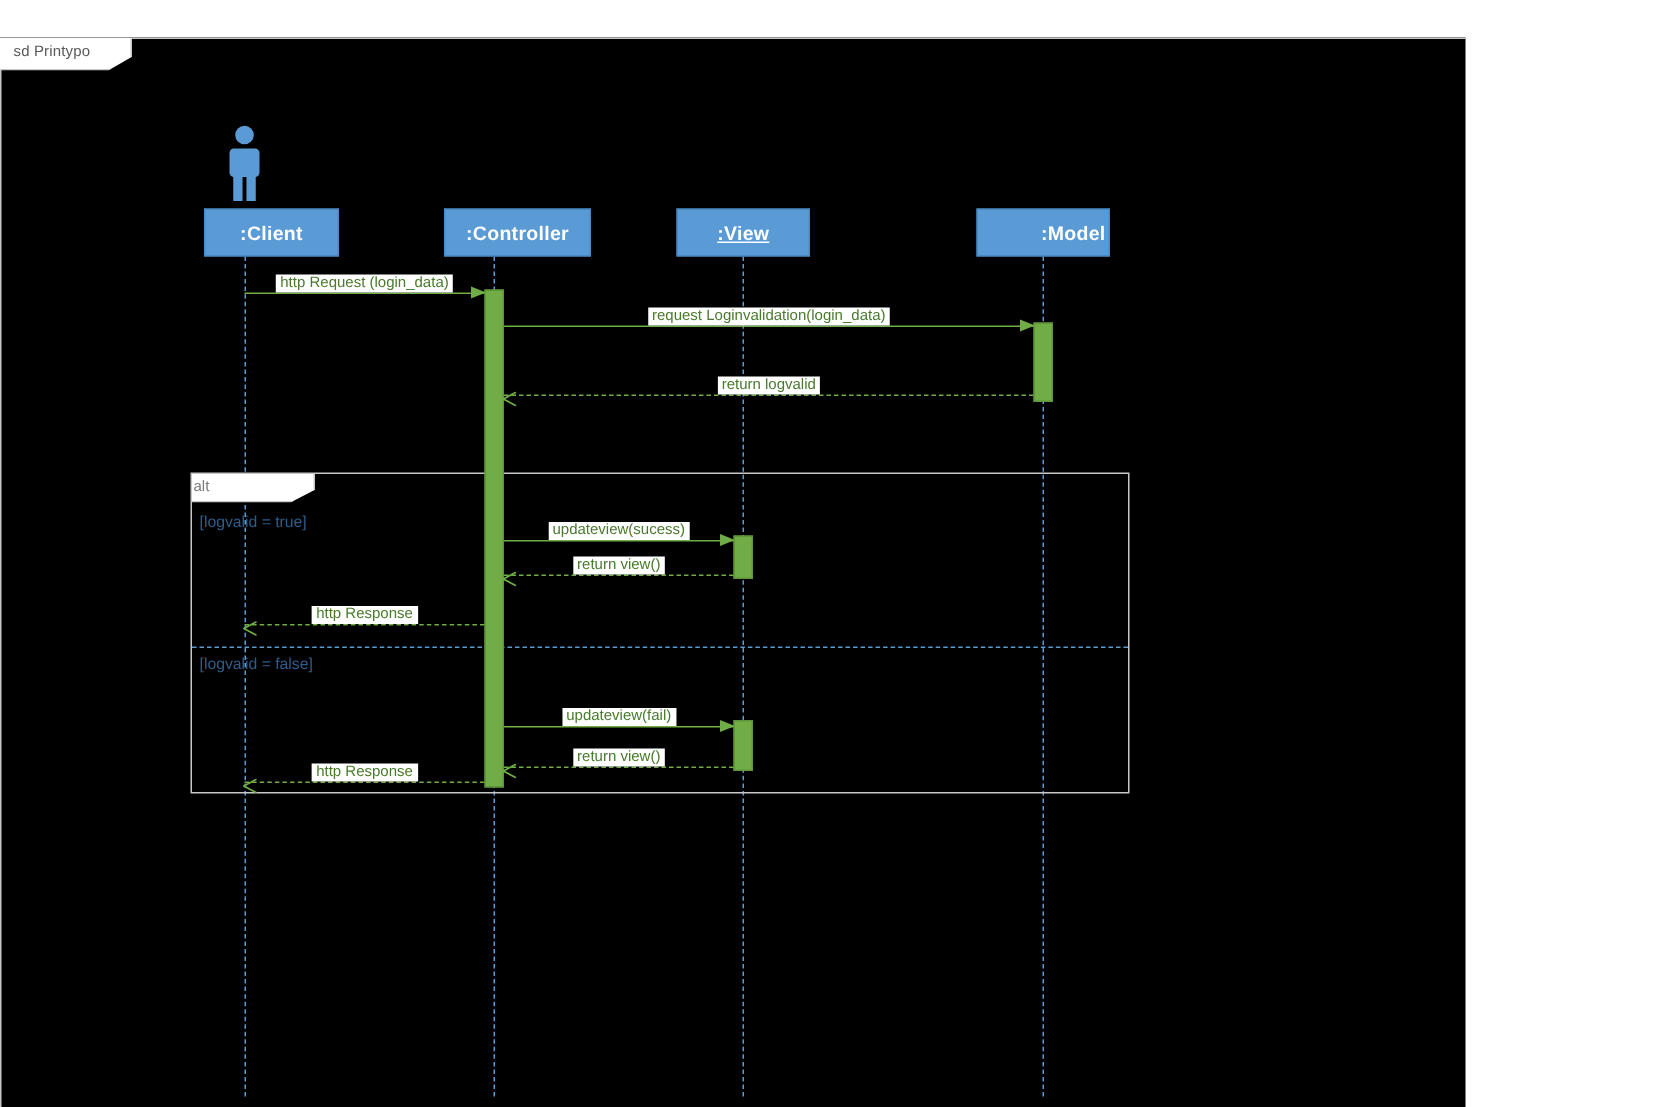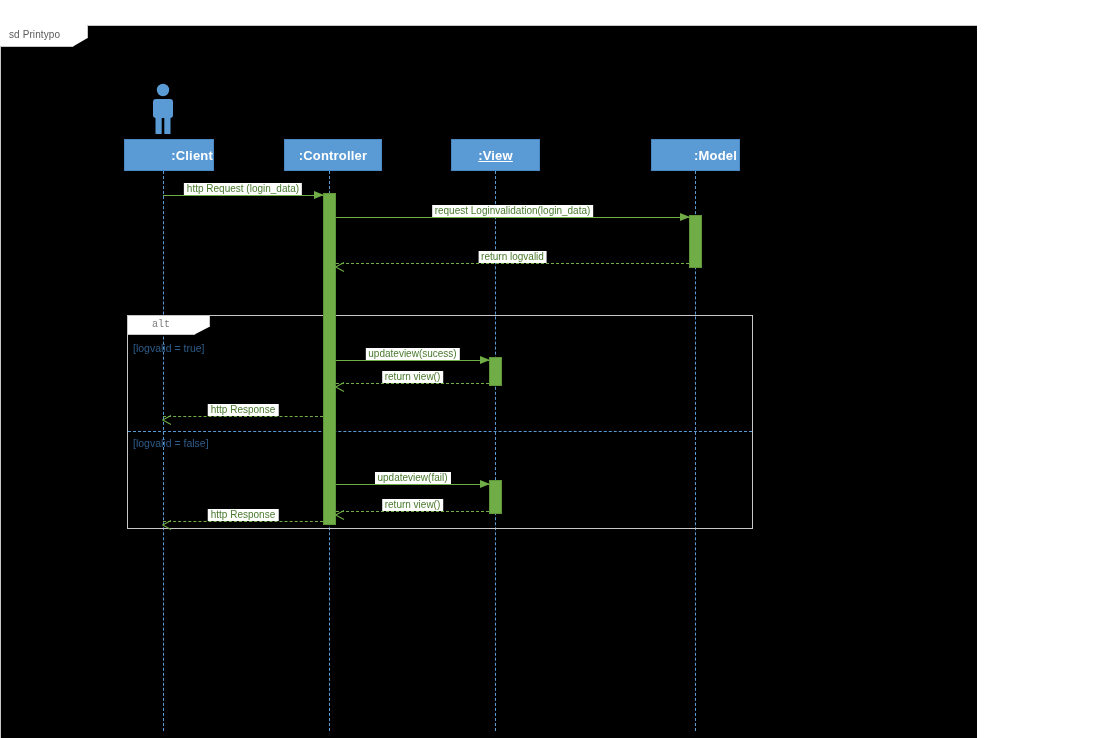--- a/index.html
+++ b/index.html
@@ -188,36 +188,36 @@
       <rect x="9.5" y="34" width="6.2" height="17" fill="#5b9bd5"></rect>
       <rect x="18.3" y="34" width="6.2" height="17" fill="#5b9bd5"></rect>
     </svg>
   </div>
 
   <div class="lifeline-dash" style="left:163px; top:146px; height:560px;"></div>
   <div class="lifeline-dash" style="left:329px; top:146px; height:560px;"></div>
   <div class="lifeline-dash" style="left:495px; top:146px; height:560px;"></div>
   <div class="lifeline-dash" style="left:695px; top:146px; height:560px;"></div>
 
-  <div class="lifeline-head" style="left:124px; top:114px; width:90px;justify-content:flex-end;">
+  <div class="lifeline-head" style="left:136px; top:114px; width:90px;">
     <span>:Client</span>
   </div>
-  <div class="lifeline-head" style="left:284px; top:114px; width:98px;">
+  <div class="lifeline-head" style="left:296px; top:114px; width:98px;">
     <span>:Controller</span>
   </div>
   <div class="lifeline-head" style="left:451px; top:114px; width:89px;text-decoration:underline;">
     <span>:View</span>
   </div>
   <div class="lifeline-head" style="left:651px; top:114px; width:89px;padding-left:40px;">
     <span>:Model</span>
   </div>
 
   <div class="alt-frame" style="left:127px; top:290px; width:626px; height:214px;"></div>
   <div class="alt-tab" style="left:128px; top:291px;"></div>
-  <div class="alt-tab-label" style="left:152px; top:294px;font-family:Liberation Mono, monospace;">alt</div>
+  <div class="alt-tab-label" style="left:129px; top:294px;">alt</div>
   <div class="alt-divider" style="left:128px; top:406px; width:624px;"></div>
   <div class="guard" style="left:133px; top:317px;">[logvalid = true]</div>
   <div class="guard" style="left:133px; top:412px;">[logvalid = false]</div>
 
   <div class="activation" style="left:323px; top:168px; width:13px; height:332px;"></div>
   <div class="activation" style="left:689px; top:190px; width:13px; height:53px;"></div>
   <div class="activation" style="left:489px; top:332px; width:13px; height:29px;"></div>
   <div class="activation" style="left:489px; top:455px; width:13px; height:34px;"></div>
 
   <div class="msg" style="left:163px; top:170px; width:160px;">

